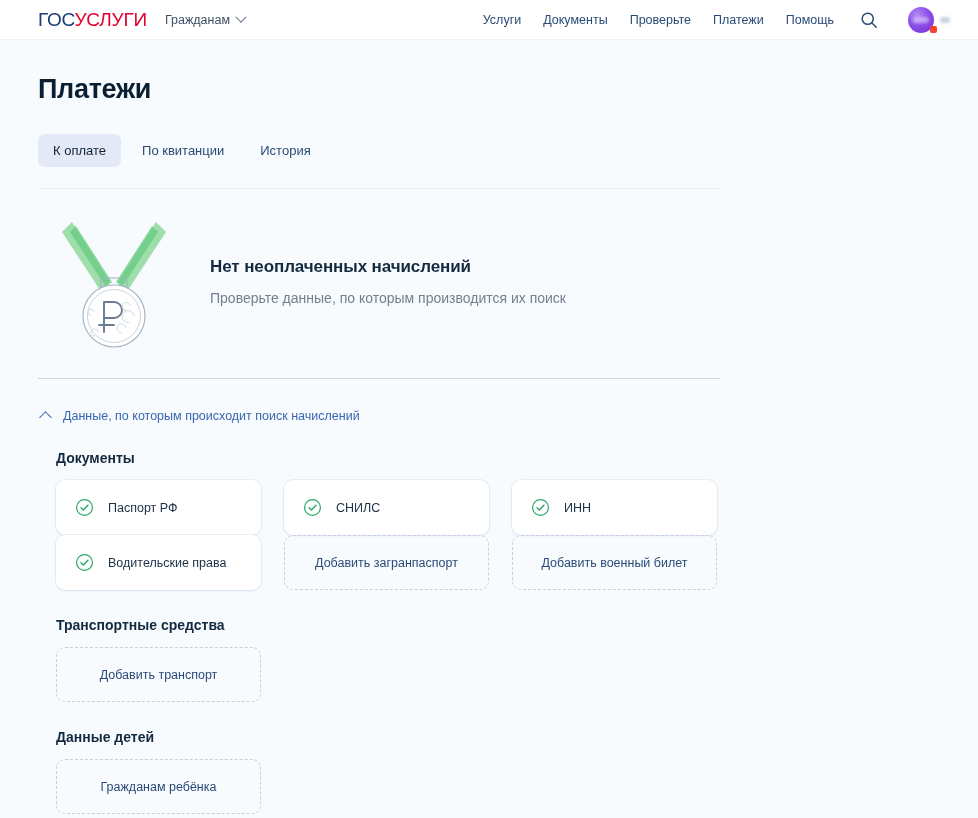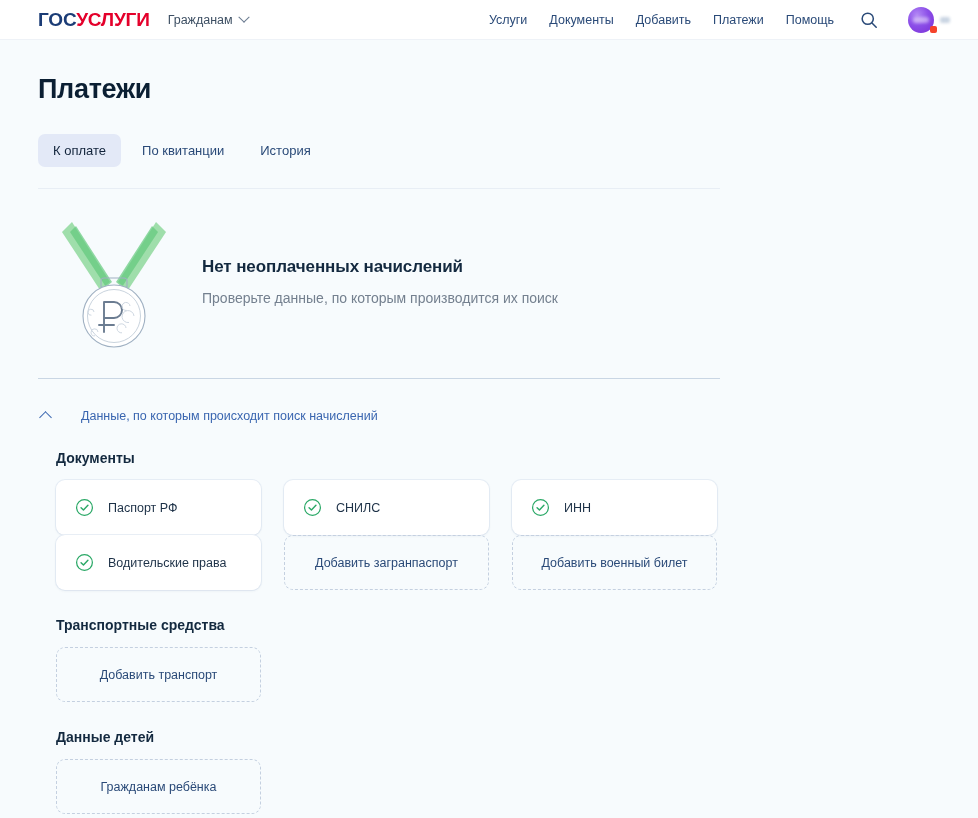--- a/index.html
+++ b/index.html
@@ -23,21 +23,21 @@
     background: #ffffff;
     border-bottom: 1px solid #eef2f7;
     display: flex;
     align-items: center;
     padding: 0 28px 0 38px;
     position: relative;
   }
 
   .logo {
     font-size: 19px;
-    font-weight: bold;
+    font-weight: normal;
     letter-spacing: -0.2px;
     white-space: nowrap;
     line-height: 1;
     cursor: pointer;
   }
   .logo .gos { color: #1b3c76; }
   .logo .uslugi { color: #e4002b; }
 
   .citizens {
     margin-left: 18px;
@@ -166,42 +166,42 @@
 
   .medal {
     width: 120px;
     height: 130px;
     flex: none;
     margin-left: 16px;
     position: relative;
   }
 
   .empty-text {
-    margin-left: 28px;
+    margin-left: 36px;
     padding-bottom: 6px;
   }
   .empty-title {
     font-size: 17px;
     font-weight: bold;
     color: #13293f;
     letter-spacing: -0.1px;
   }
   .empty-sub {
     font-size: 14px;
     color: #74808f;
     margin-top: 13px;
   }
 
   .divider-wrap { margin-top: 16px; }
 
   
   .collapse-head {
     display: flex;
     align-items: center;
-    gap: 31px;
+    gap: 13px;
     margin-top: 30px;
     cursor: pointer;
   }
   .chev-up {
     width: 9px; height: 9px;
     border-left: 1.7px solid #3a66b0;
     border-top: 1.7px solid #3a66b0;
     transform: rotate(45deg);
     margin-left: 3px;
     margin-top: 3px;
@@ -273,21 +273,21 @@
   </div>
 
   <div class="citizens">
     <span>Гражданам</span>
     <span class="chev-down"></span>
   </div>
 
   <div class="nav">
     <span class="nav-link">Услуги</span>
     <span class="nav-link">Документы</span>
-    <span class="nav-link">Добавить</span>
+    <span class="nav-link">Проверьте</span>
     <span class="nav-link">Платежи</span>
     <span class="nav-link">Помощь</span>
 
     <svg class="search-icon" viewBox="0 0 20 20">
       <circle cx="8.6" cy="8.6" r="6.2" fill="none" stroke="#2a4a78" stroke-width="1.7"></circle>
       <line x1="13.3" y1="13.3" x2="18" y2="18" stroke="#2a4a78" stroke-width="1.7" stroke-linecap="round"></line>
     </svg>
 
     <div class="avatar-wrap">
       <div class="avatar"></div>

